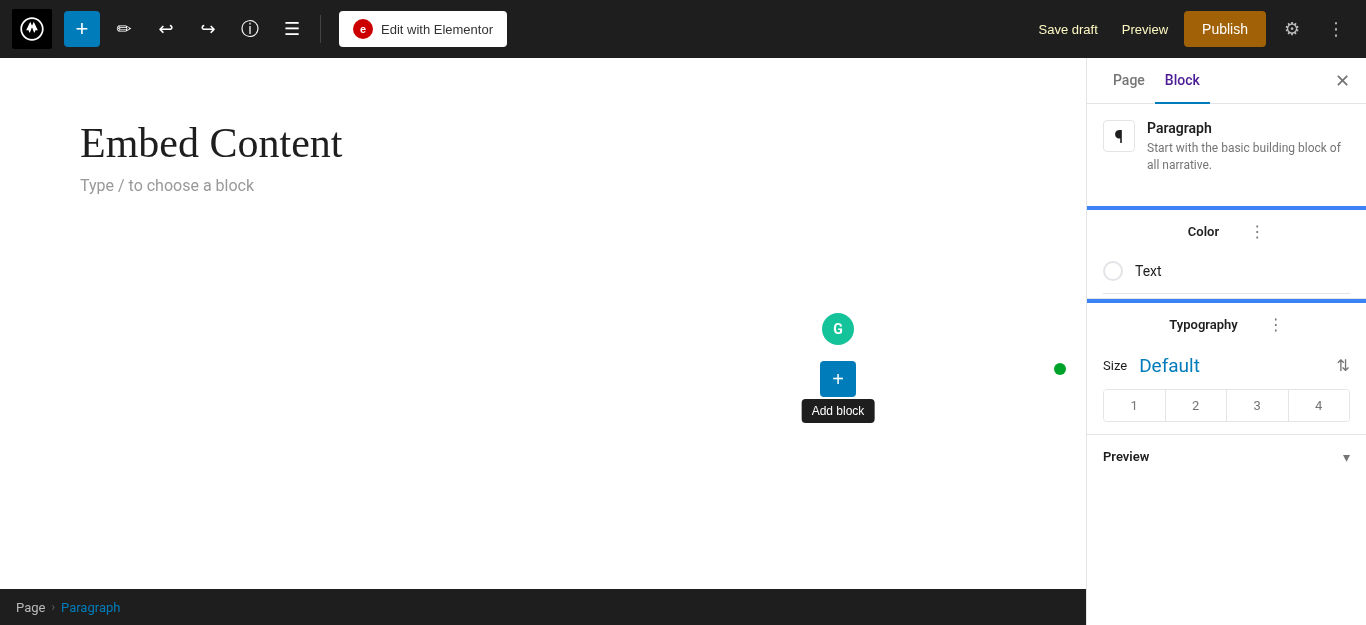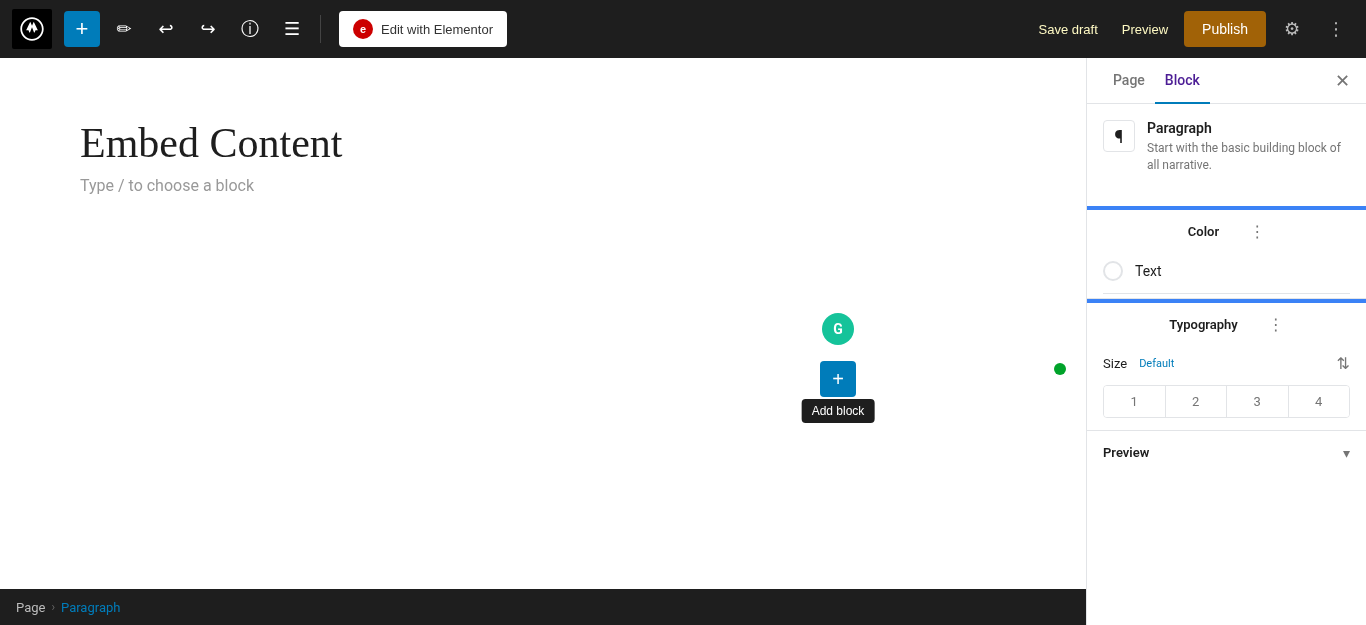--- a/index.html
+++ b/index.html
@@ -163,21 +163,21 @@
     }
     .color-label { font-size: 14px; color: #1e1e1e; }
     .color-divider { height: 1px; background: #e2e4e7; margin: 4px 16px; }
 
     
     .typography-section { border-top: 1px solid #e2e4e7; }
     .size-row {
       display: flex; align-items: center; padding: 8px 16px; gap: 8px;
     }
     .size-label { font-size: 13px; color: #1e1e1e; }
-    .size-default { font-size: 11px; color: #007cba; margin-left: 4px; }
+    .size-default { font-size: 19px; color: #007cba; margin-left: 4px; }
     .size-controls-btn {
       margin-left: auto; background: transparent; border: none;
       cursor: pointer; color: #757575; font-size: 16px;
     }
     .size-options {
       display: flex; border: 1px solid #e2e4e7; border-radius: 4px;
       margin: 4px 16px 12px; overflow: hidden;
     }
     .size-option {
       flex: 1; padding: 8px; text-align: center; font-size: 13px;

